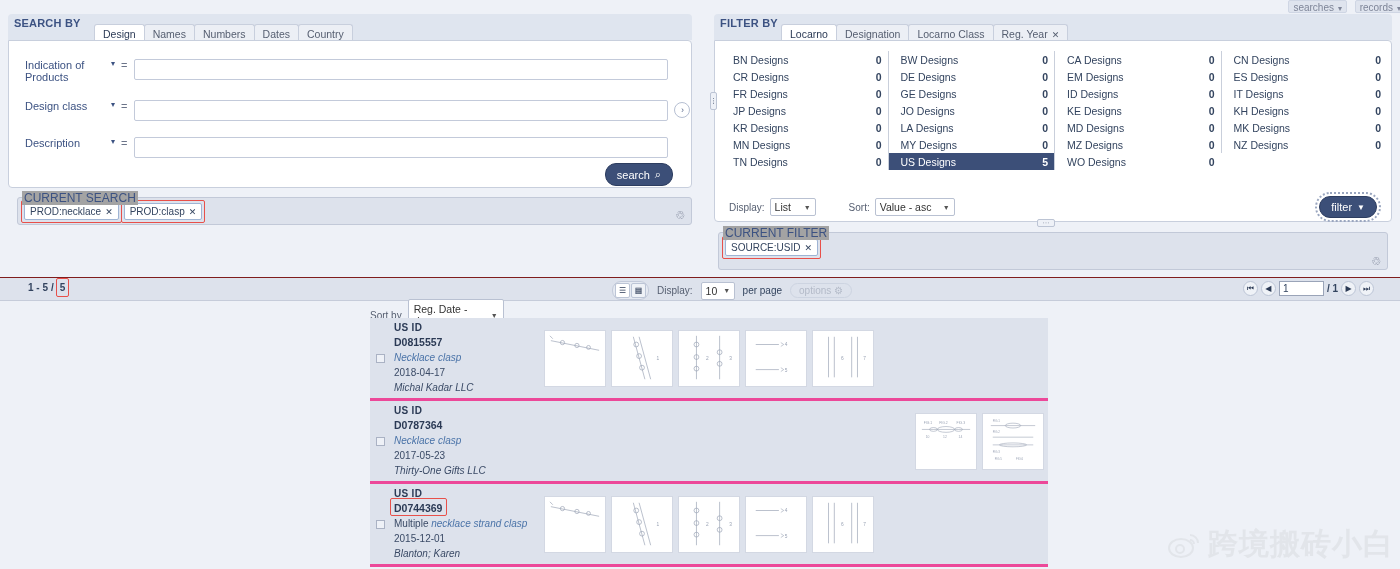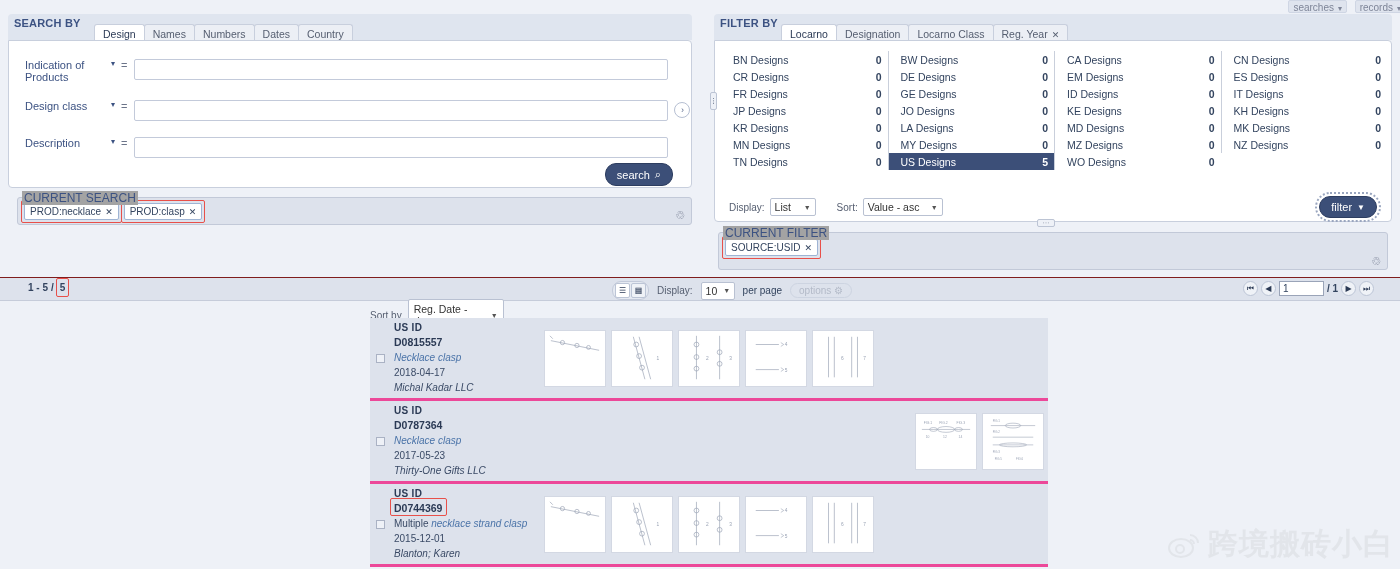--- a/index.html
+++ b/index.html
@@ -360,21 +360,21 @@
         <span class="v"></span>
       </div>
     </div>
 
   <div style="position:absolute; left:14px; top:157px; display:flex; align-items:center; gap:5px;">
     <span class="sortlabel">Display:</span>
     <span class="fakesel" style="width:46px;">
       <span>List</span>
       <span class="car">▼</span>
     </span>
-    <span class="sortlabel" style="margin-left:16px;">Sort:</span>
+    <span class="sortlabel" style="margin-left:28px;">Sort:</span>
     <span class="fakesel" style="width:80px;">
       <span>Value - asc</span>
       <span class="car">▼</span>
     </span>
   </div>
 
   <div style="position:absolute; right:14px; top:155px;">
     <span class="pillbtn focus">
       <span>filter</span>
       <span style="font-size:8px;">▼</span>

